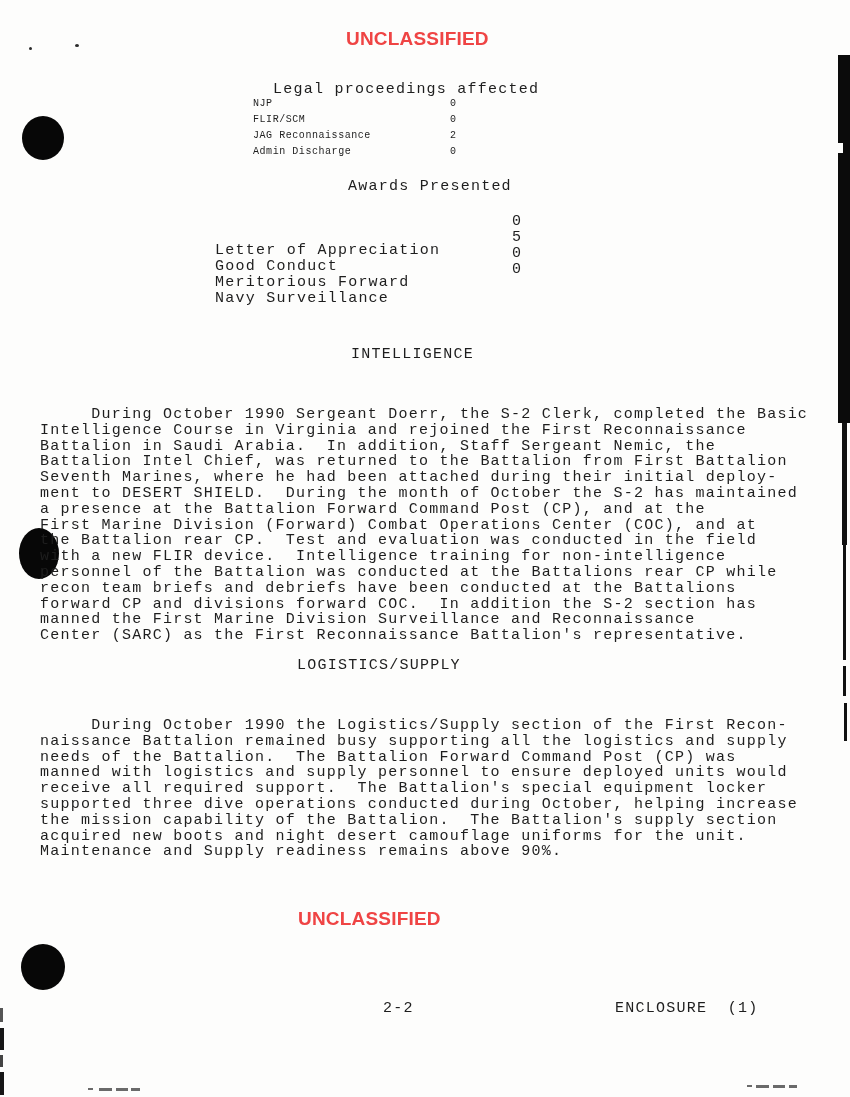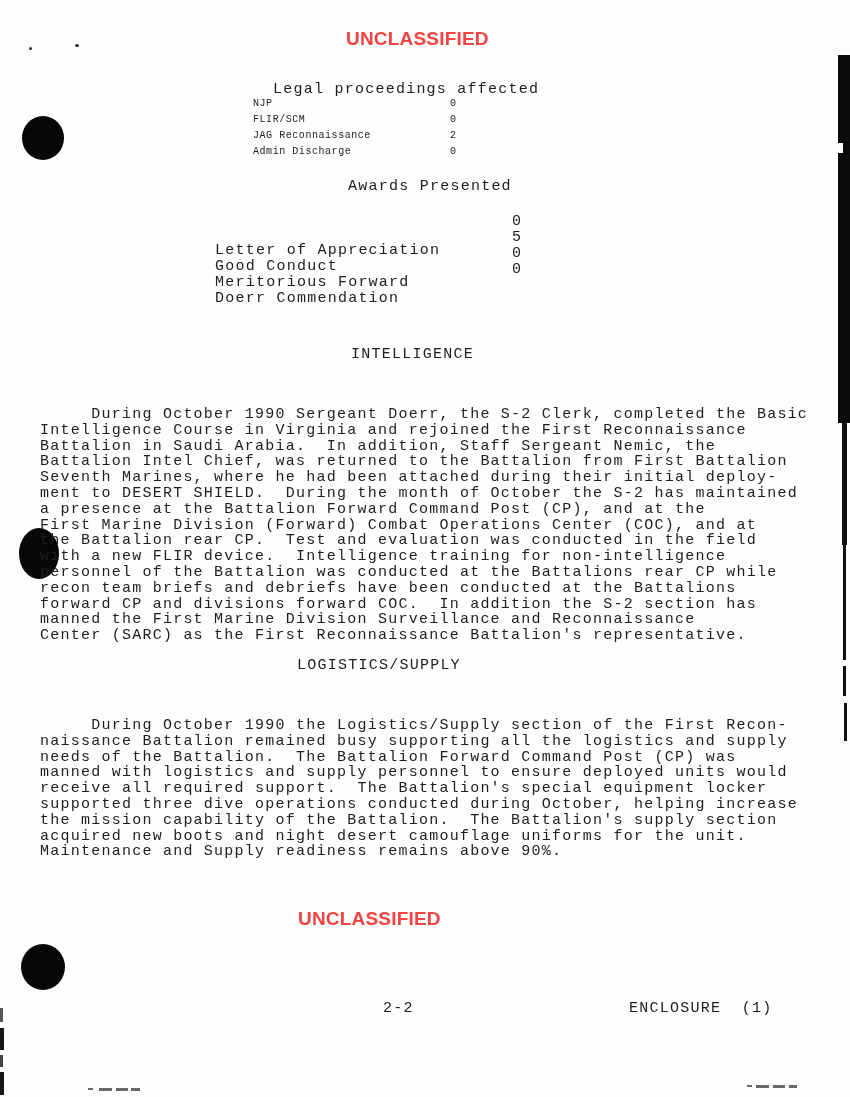--- a/index.html
+++ b/index.html
@@ -84,33 +84,33 @@
       <div class="trow"><span class="tlabel">FLIR/SCM</span><span class="tval">0</span></div>
       <div class="trow"><span class="tlabel">JAG Reconnaissance</span><span class="tval">2</span></div>
       <div class="trow"><span class="tlabel">Admin Discharge</span><span class="tval">0</span></div>
     </div>
 
   <div class="abs mono" style="left:325px;top:178px;margin-left:23px;">Awards Presented</div>
   <div class="ttable awards-table">
       <div class="trow"><span class="tlabel">Letter of Appreciation</span><span class="tval">0</span></div>
       <div class="trow"><span class="tlabel">Good Conduct</span><span class="tval">5</span></div>
       <div class="trow"><span class="tlabel">Meritorious Forward</span><span class="tval">0</span></div>
-      <div class="trow"><span class="tlabel">Doerr Commendation</span><span class="tval">0</span></div>
+      <div class="trow"><span class="tlabel">Navy Surveillance</span><span class="tval">0</span></div>
     </div>
 
   <div class="abs mono" style="left:351px;top:346px;">INTELLIGENCE</div>
   <div class="para mono" style="top:379px;"><div class="tline">     During October 1990 Sergeant Doerr, the S-2 Clerk, completed the Basic</div><div class="tline">Intelligence Course in Virginia and rejoined the First Reconnaissance</div><div class="tline">Battalion in Saudi Arabia.  In addition, Staff Sergeant Nemic, the</div><div class="tline">Battalion Intel Chief, was returned to the Battalion from First Battalion</div><div class="tline">Seventh Marines, where he had been attached during their initial deploy-</div><div class="tline">ment to DESERT SHIELD.  During the month of October the S-2 has maintained</div><div class="tline">a presence at the Battalion Forward Command Post (CP), and at the</div><div class="tline">First Marine Division (Forward) Combat Operations Center (COC), and at</div><div class="tline">the Battalion rear CP.  Test and evaluation was conducted in the field</div><div class="tline">with a new FLIR device.  Intelligence training for non-intelligence</div><div class="tline">personnel of the Battalion was conducted at the Battalions rear CP while</div><div class="tline">recon team briefs and debriefs have been conducted at the Battalions</div><div class="tline">forward CP and divisions forward COC.  In addition the S-2 section has</div><div class="tline">manned the First Marine Division Surveillance and Reconnaissance</div><div class="tline">Center (SARC) as the First Reconnaissance Battalion's representative.</div></div>
 
   <div class="abs mono" style="left:297px;top:657px;">LOGISTICS/SUPPLY</div>
   <div class="para mono" style="top:690px;"><div class="tline">     During October 1990 the Logistics/Supply section of the First Recon-</div><div class="tline">naissance Battalion remained busy supporting all the logistics and supply</div><div class="tline">needs of the Battalion.  The Battalion Forward Command Post (CP) was</div><div class="tline">manned with logistics and supply personnel to ensure deployed units would</div><div class="tline">receive all required support.  The Battalion's special equipment locker</div><div class="tline">supported three dive operations conducted during October, helping increase</div><div class="tline">the mission capability of the Battalion.  The Battalion's supply section</div><div class="tline">acquired new boots and night desert camouflage uniforms for the unit.</div><div class="tline">Maintenance and Supply readiness remains above 90%.</div></div>
 
   <div class="abs classification" style="left:298px;top:908px;">UNCLASSIFIED</div>
 
   <div class="abs mono" style="left:383px;top:1000px;">2-2</div>
-  <div class="abs mono" style="left:615px;top:1000px;margin-left:14px;">ENCLOSURE  (1)</div>
+  <div class="abs mono" style="left:615px;top:1000px;">ENCLOSURE  (1)</div>
 
   <div class="edge-dash lv1"></div>
   <div class="edge-dash lv2"></div>
   <div class="edge-dash lv3"></div>
   <div class="edge-dash lv4"></div>
   <div class="hd blh1"></div>
   <div class="hd blh2"></div>
   <div class="hd blh3"></div>
   <div class="hd blh4"></div>
   <div class="hd brh1"></div>

